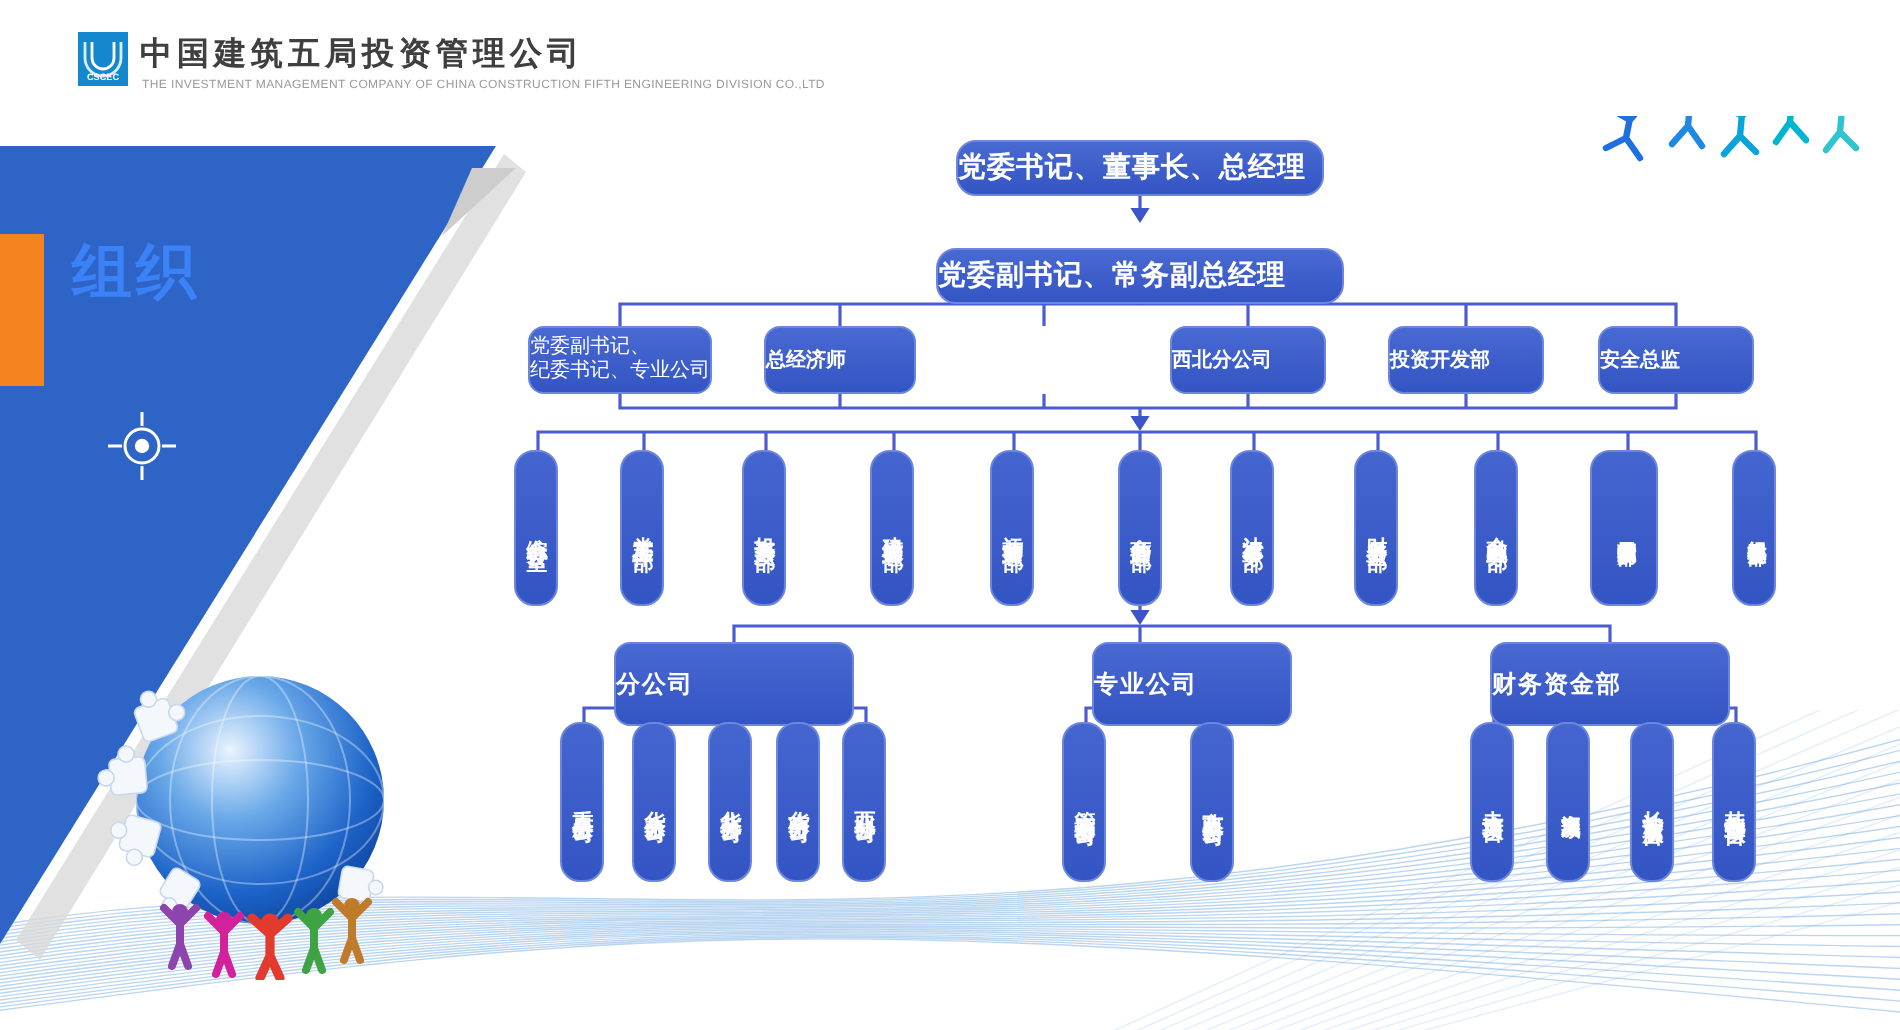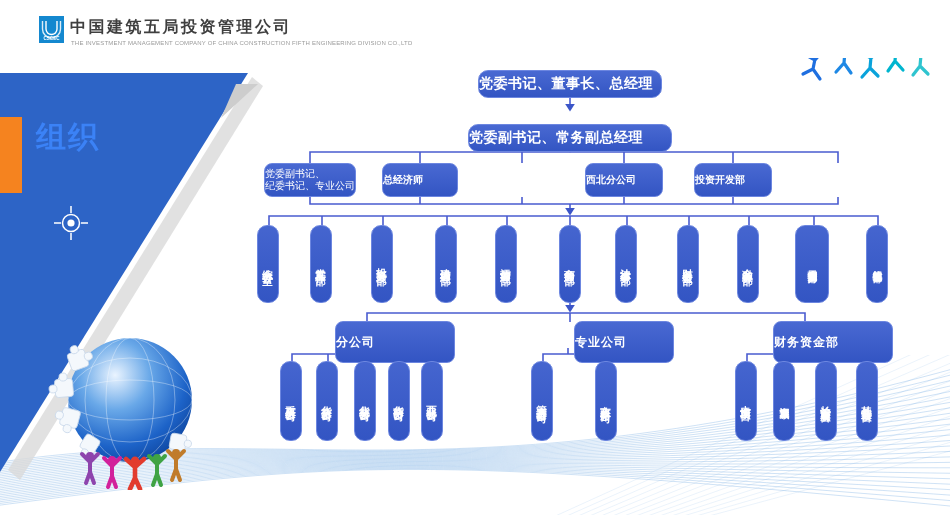--- a/index.html
+++ b/index.html
@@ -23,21 +23,21 @@
   .wl2{fill:none;stroke:#7fb3e8;stroke-width:.7;opacity:.22;}
   
   #connectors{position:absolute;left:0;top:0;z-index:1;}
   .hbox{position:absolute;background:linear-gradient(180deg,#4969d2,#3355c3);border:1px solid #6c86e0;
         border-radius:8px;color:#fff;display:flex;flex-direction:column;align-items:flex-start;justify-content:center;
         z-index:2;box-sizing:border-box;text-align:center;}
   .lvl1{left:478px;top:70px;width:184px;height:28px;font-size:14px;font-weight:700;letter-spacing:.5px;border-radius:10px;}
   .lvl2{left:468px;top:112px;width:204px;height:28px;font-size:14px;font-weight:700;letter-spacing:.5px;border-radius:10px;margin-top:12px;}
   .lvl3{top:163px;height:34px;font-size:10px;font-weight:700;}
   .lvl3.two{font-size:10px;line-height:1.25;font-weight:400;}
-  .lvl5{top:321px;height:42px;font-size:12px;font-weight:700;letter-spacing:1px;margin-left:28px;}
+  .lvl5{top:321px;height:42px;font-size:12px;font-weight:700;letter-spacing:1px;}
   .vbox{position:absolute;width:22px;background:linear-gradient(180deg,#4565cf,#3355c3);border:1px solid #6c86e0;
         border-radius:10px;color:#fff;writing-mode:vertical-rl;text-orientation:upright;
         display:flex;align-items:center;justify-content:center;font-size:10.5px;font-weight:600;
         letter-spacing:1.5px;z-index:2;box-sizing:border-box;}
   .l4{top:225px;height:78px;}
   .l6{top:361px;height:80px;}
   .tight{font-size:9.5px;letter-spacing:.3px;}
   .dual{width:34px;font-size:9.5px;letter-spacing:.3px;}
   .dual span{display:block;}
 </style>
@@ -248,20 +248,23 @@
   </div>
   <div class="hbox lvl3" style="left:382px;width:76px">
       <span>总经济师</span>
     </div>
   <div class="hbox lvl3" style="left:585px;width:78px">
       <span>西北分公司</span>
     </div>
   <div class="hbox lvl3" style="left:694px;width:78px">
       <span>投资开发部</span>
     </div>
+  <div class="hbox lvl3" style="left:799px;width:78px">
+      <span>安全总监</span>
+    </div>
 
   <div class="vbox l4" style="left:257px">
       <span>综合办公室</span>
     </div>
   <div class="vbox l4" style="left:310px">
       <span>党群工作部</span>
     </div>
   <div class="vbox l4" style="left:371px">
       <span>投资开发部</span>
     </div>

